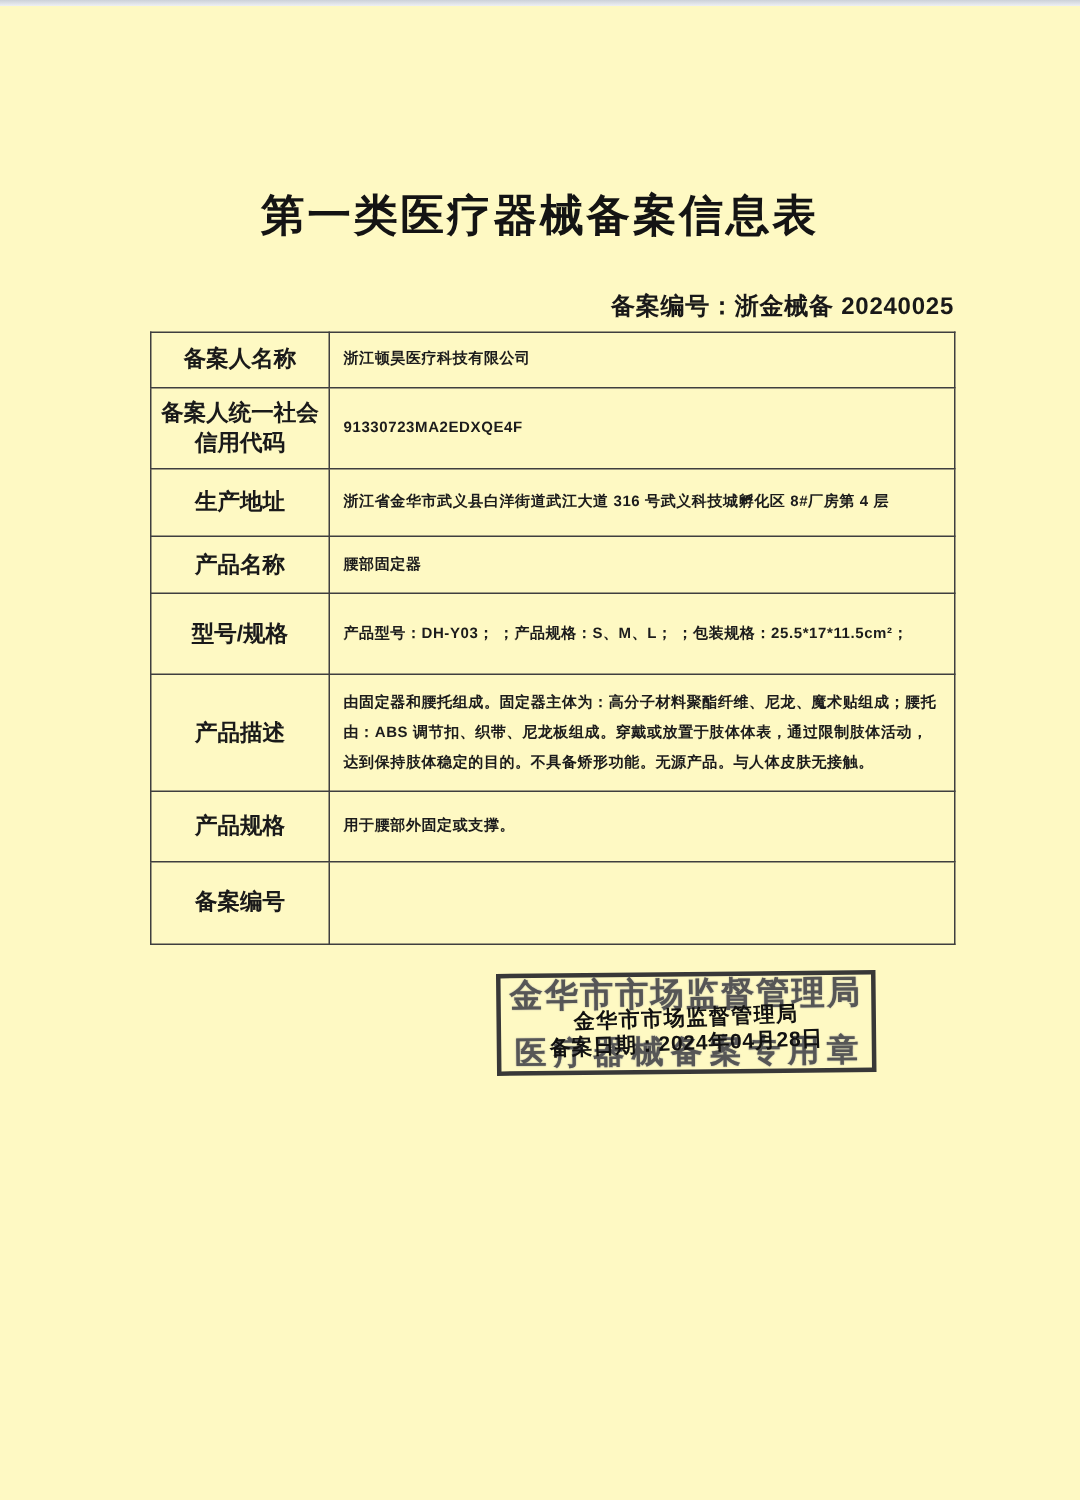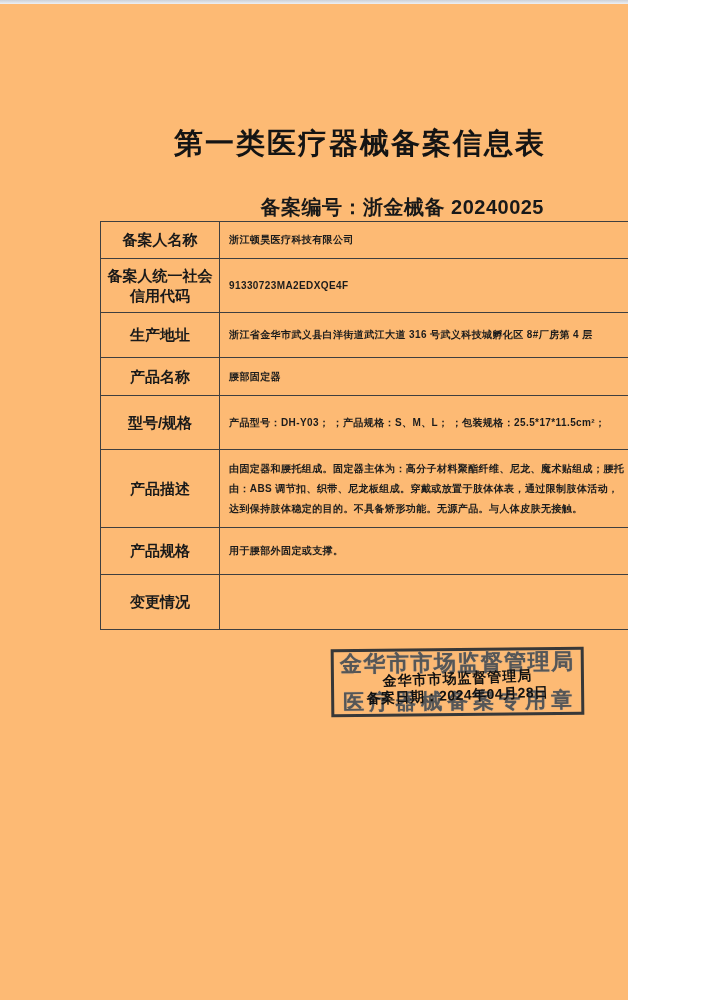--- a/index.html
+++ b/index.html
@@ -3,38 +3,38 @@
 <meta charset="utf-8">
 <style>
   html, body { margin: 0; padding: 0; }
   body {
     width: 720px; height: 1000px;
     background: #ffffff;
     font-family: "Liberation Sans", "DejaVu Sans", sans-serif;
   }
   .page {
     position: relative;
-    width: 628px; height: 1000px;
-    background: #fdba74;
+    width: 720px; height: 1000px;
+    background: #fef9c3;
     overflow: hidden;
     color: #1b1b1b;
   }
   .scan-edge {
     position: absolute; top: 0; left: 0; right: 0; height: 4px;
     background: linear-gradient(#ccd1d8, #eef0f3);
   }
   .doc-title {
     position: absolute; top: 124px; left: 0; width: 720px;
     text-align: center;
     font-size: 29px; font-weight: 700; letter-spacing: 2px;
     color: #141414;
   }
   .filing-no {
     position: absolute; top: 194px; right: 84px;
-    font-size: 20px; font-weight: 700; color: #191919;
+    font-size: 16px; font-weight: 700; color: #191919;
     letter-spacing: 0.5px;
     white-space: nowrap;
   }
   table.info-table {
     position: absolute; left: 100px; top: 221px;
     width: 537px;
     border-collapse: collapse;
     table-layout: fixed;
     border-radius: 18px;
   }
@@ -122,21 +122,21 @@
       </tr>
       <tr style="height:78px">
         <td class="label-cell">产品描述</td>
         <td class="value-cell">由固定器和腰托组成。固定器主体为：高分子材料聚酯纤维、尼龙、魔术贴组成；腰托由：ABS 调节扣、织带、尼龙板组成。穿戴或放置于肢体体表，通过限制肢体活动，达到保持肢体稳定的目的。不具备矫形功能。无源产品。与人体皮肤无接触。</td>
       </tr>
       <tr style="height:47px">
         <td class="label-cell">产品规格</td>
         <td class="value-cell">用于腰部外固定或支撑。</td>
       </tr>
       <tr style="height:55px">
-        <td class="label-cell">变更情况</td>
+        <td class="label-cell">备案编号</td>
         <td class="value-cell"></td>
       </tr>
     </tbody>
   </table>
 
   <div class="stamp">
     <div class="stamp-big stamp-l1">金华市市场监督管理局</div>
     <div class="stamp-big stamp-l2">医疗器械备案专用章</div>
     <div class="stamp-print stamp-o1">金华市市场监督管理局</div>
     <div class="stamp-print stamp-o2">备案日期：2024年04月28日</div>

